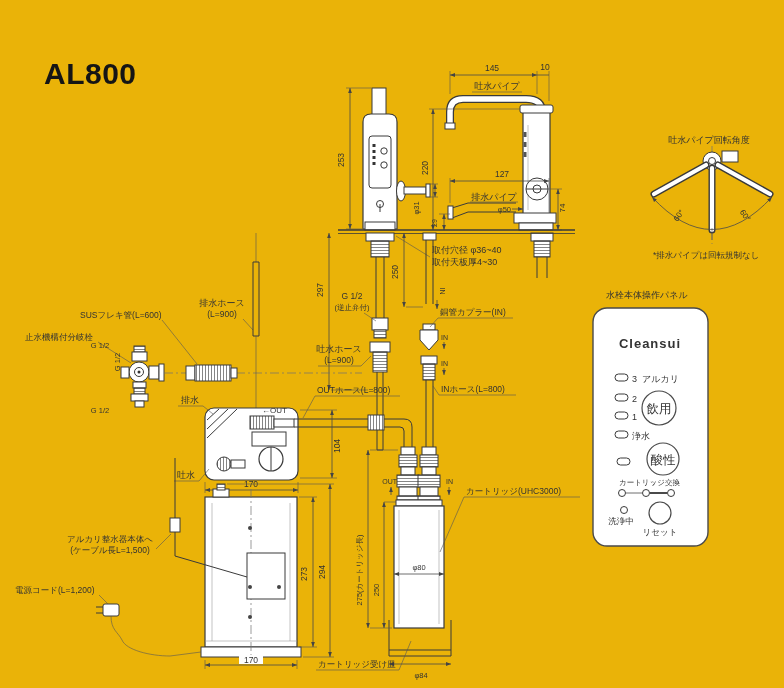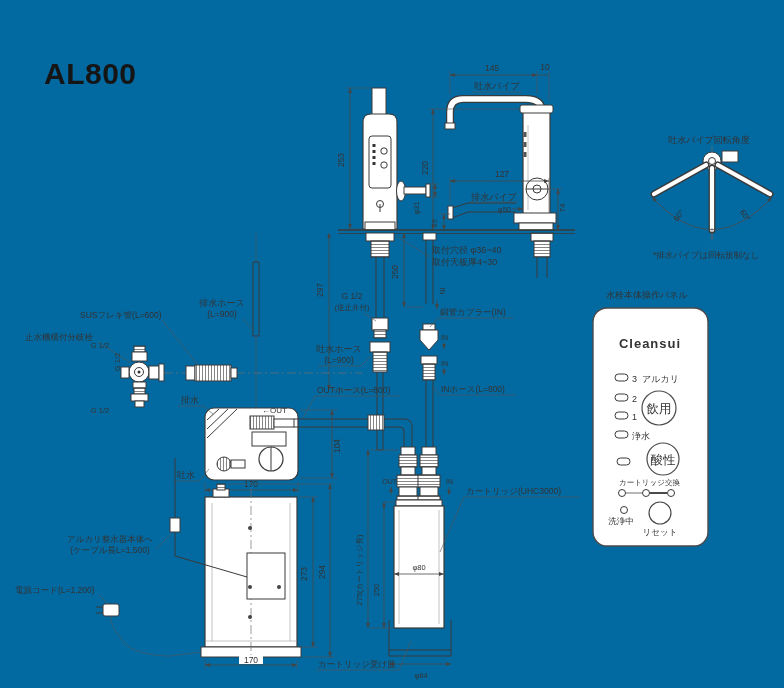--- a/index.html
+++ b/index.html
@@ -1,16 +1,16 @@
 <!DOCTYPE html>
 <html><head>
 <meta charset="utf-8">
 <style>
   html,body{margin:0;padding:0;background:#fff;}
-  .stage{position:relative;width:784px;height:688px;background:#0369a1;overflow:hidden;
+  .stage{position:relative;width:784px;height:688px;background:#eab308;overflow:hidden;
          font-family:"Liberation Sans","DejaVu Sans",sans-serif;}
   svg{position:absolute;left:0;top:0;}
   text{font-family:"Liberation Sans","DejaVu Sans",sans-serif;fill:#333;}
   .t-title{font-size:30px;font-weight:bold;fill:#151515;letter-spacing:.5px;}
   .t7{font-size:7px;} .t75{font-size:7.5px;} .t8{font-size:8px;}
   .t85{font-size:8.5px;} .t9{font-size:9px;} .t12{font-size:12.5px;}
   .t13{font-size:13px;font-weight:bold;letter-spacing:1px;}
   .mid{text-anchor:middle;} .end{text-anchor:end;}
   .ln{stroke:#3a3a3a;stroke-width:1;fill:none;}
   .fw{fill:#fff;stroke:#3a3a3a;stroke-width:1;}

